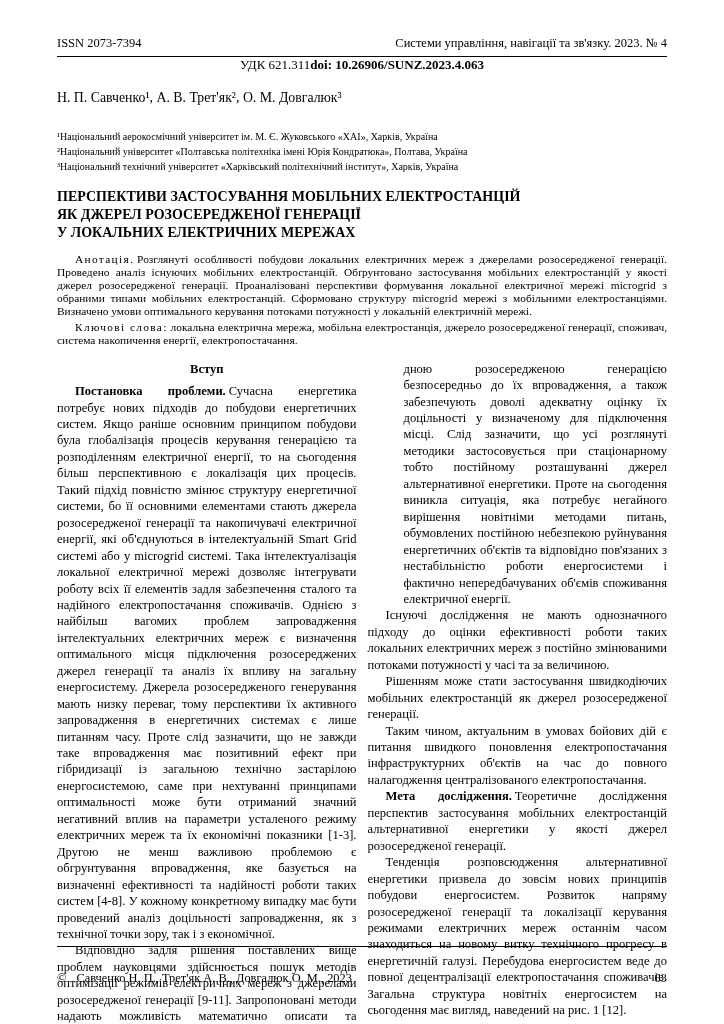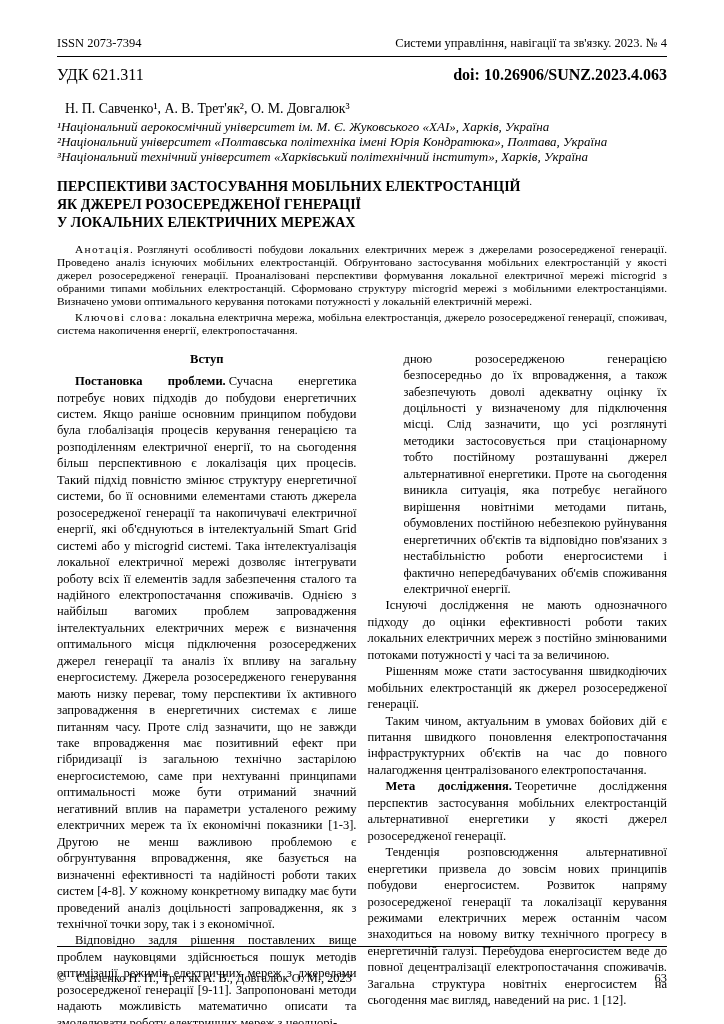--- a/index.html
+++ b/index.html
@@ -25,37 +25,34 @@
   .hdr-row1 {
     display: flex;
     justify-content: space-between;
     align-items: baseline;
     font-size: 12.5px;
     padding-bottom: 5px;
     border-bottom: 1px solid #000;
   }
   .hdr-row2 {
     display: flex;
-    justify-content: space-between;
+    justify-content: center;
     align-items: baseline;
-    font-size: 16px;
-    margin-top: 9px;
+    font-size: 13px;
   }
   .doi { font-weight: bold; }
   
   .authors {
     font-size: 13.8px;
     margin-top: 17px;
-    margin-left: 8px;
   }
   .affiliations {
-    margin-top: 2px;
-    font-size: 13px;
+    margin-top: 23px;
+    font-size: 10px;
     line-height: 15.2px;
-    font-style: italic;
   }
   
   .title {
     margin-top: 13px;
     font-weight: bold;
     font-size: 14px;
     line-height: 18px;
   }
   
   .abstract, .keywords {

